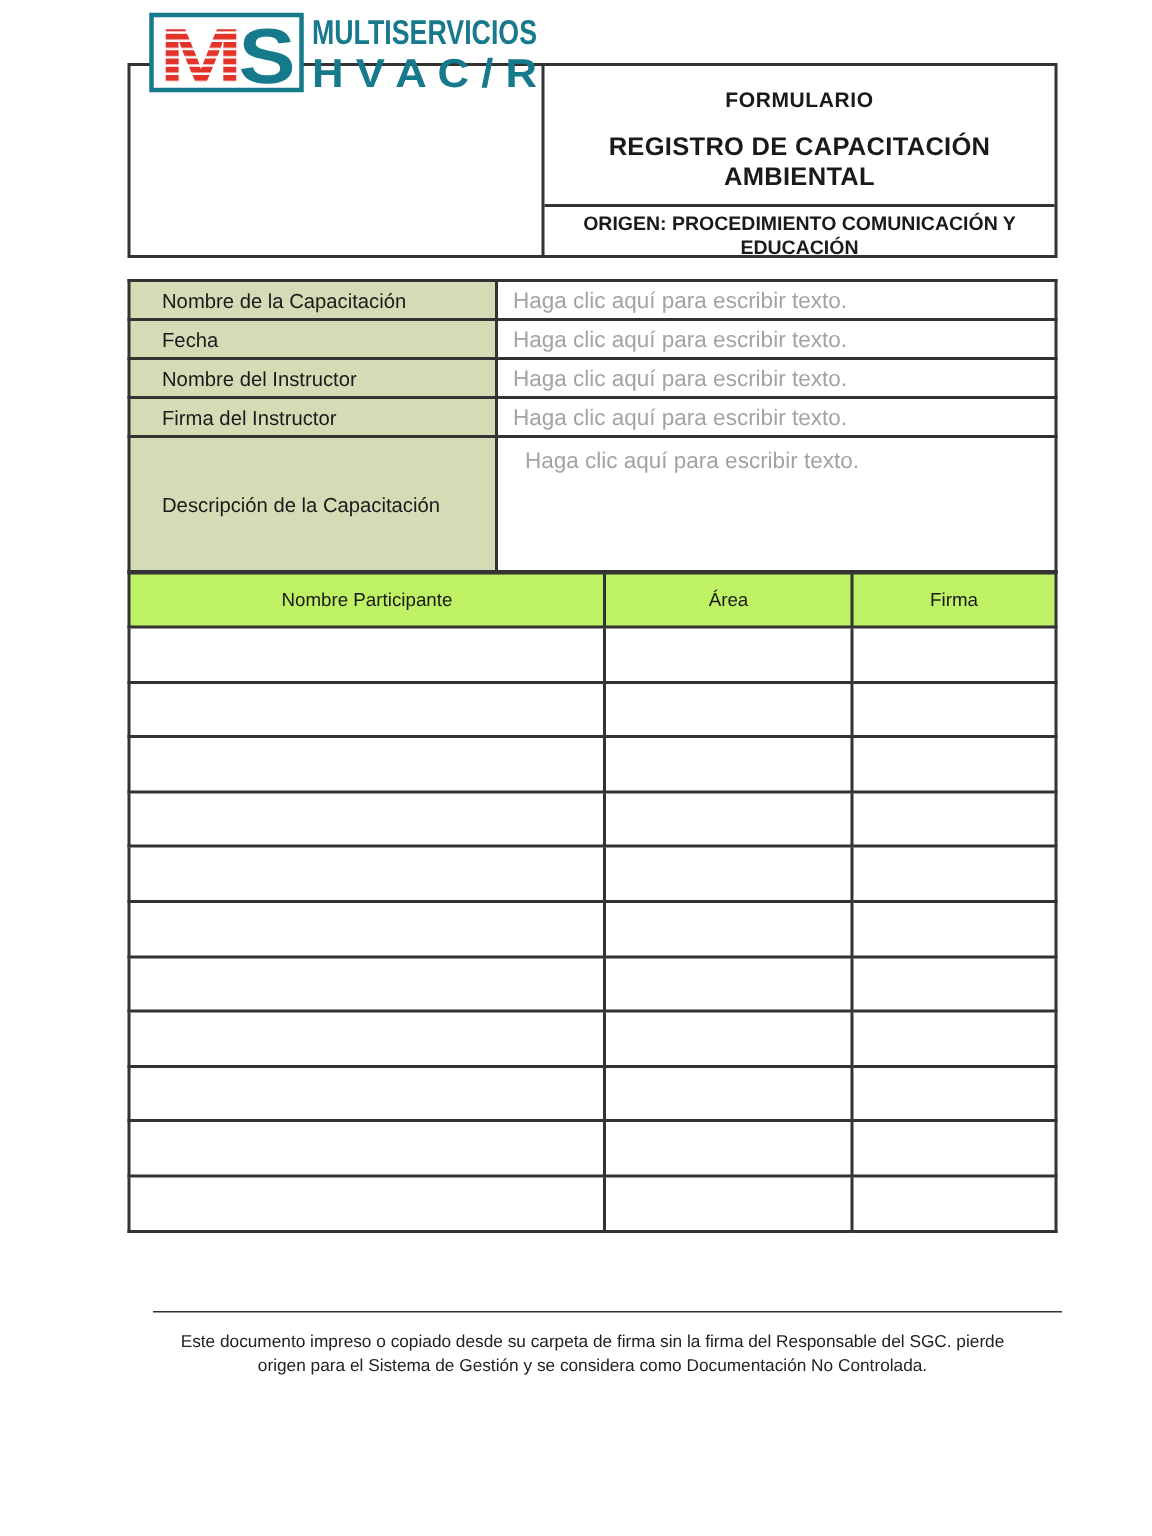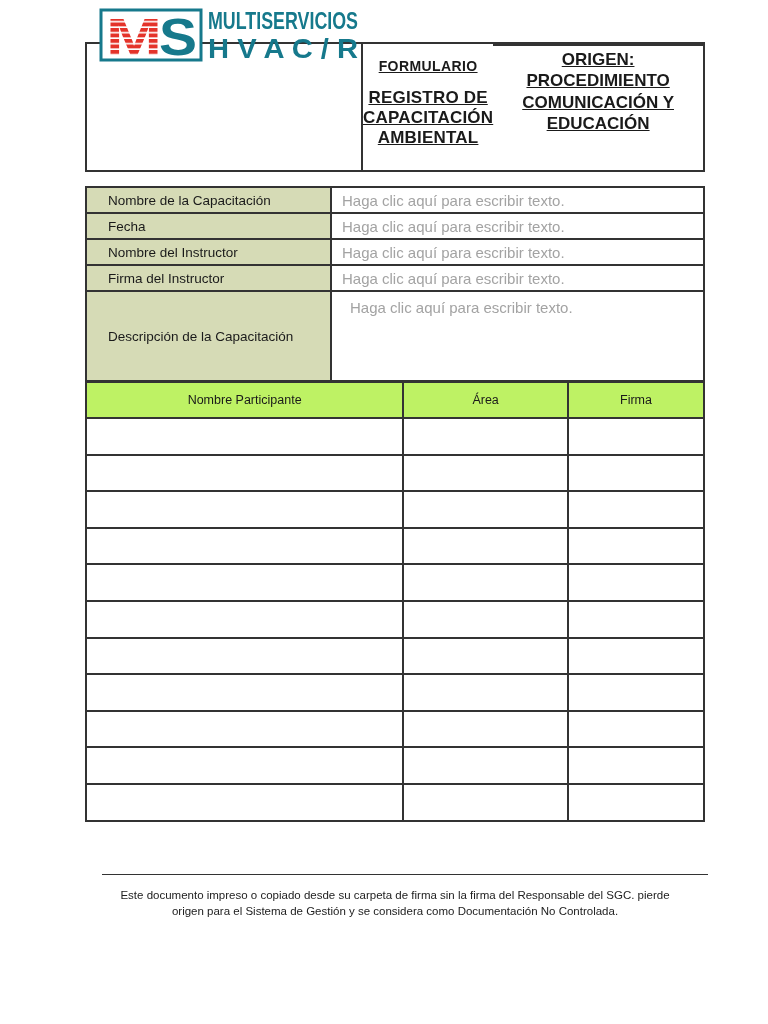--- a/index.html
+++ b/index.html
@@ -12,27 +12,27 @@
 
   
   .logo-svg { position:absolute; left:99px; top:6px; width:264px; height:58px; z-index:3; }
 
   
   .header-box {
     position:absolute; left:85px; top:42px; width:620px; height:130px;
     border:2px solid #333; box-sizing:border-box; display:flex; z-index:1;
   }
   .header-left { width:276px; border-right:2px solid #333; box-sizing:border-box; }
-  .header-right { flex:1; display:flex; flex-direction:row;text-decoration:underline; }
+  .header-right { flex:1; display:flex; flex-direction:column; }
   .header-titles { flex:1; text-align:center; }
   .doc-type { margin-top:14px; font-size:14px; font-weight:bold; letter-spacing:.4px; }
   .doc-title { margin-top:14px; font-size:17px; font-weight:bold; letter-spacing:.2px; }
   .header-origin {
     height:34px; border-top:2px solid #333; box-sizing:border-box;
-    text-align:center; font-weight:bold; font-size:17px; line-height:1.25;
+    text-align:center; font-weight:bold; font-size:13px; line-height:1.25;
     padding-top:3px;
   }
 
   
   .form-table {
     position:absolute; left:85px; top:186px; width:620px;
     border-collapse:collapse; table-layout:fixed;
   }
   .form-table td { border:2px solid #333; box-sizing:border-box; }
   .form-table .lbl {

